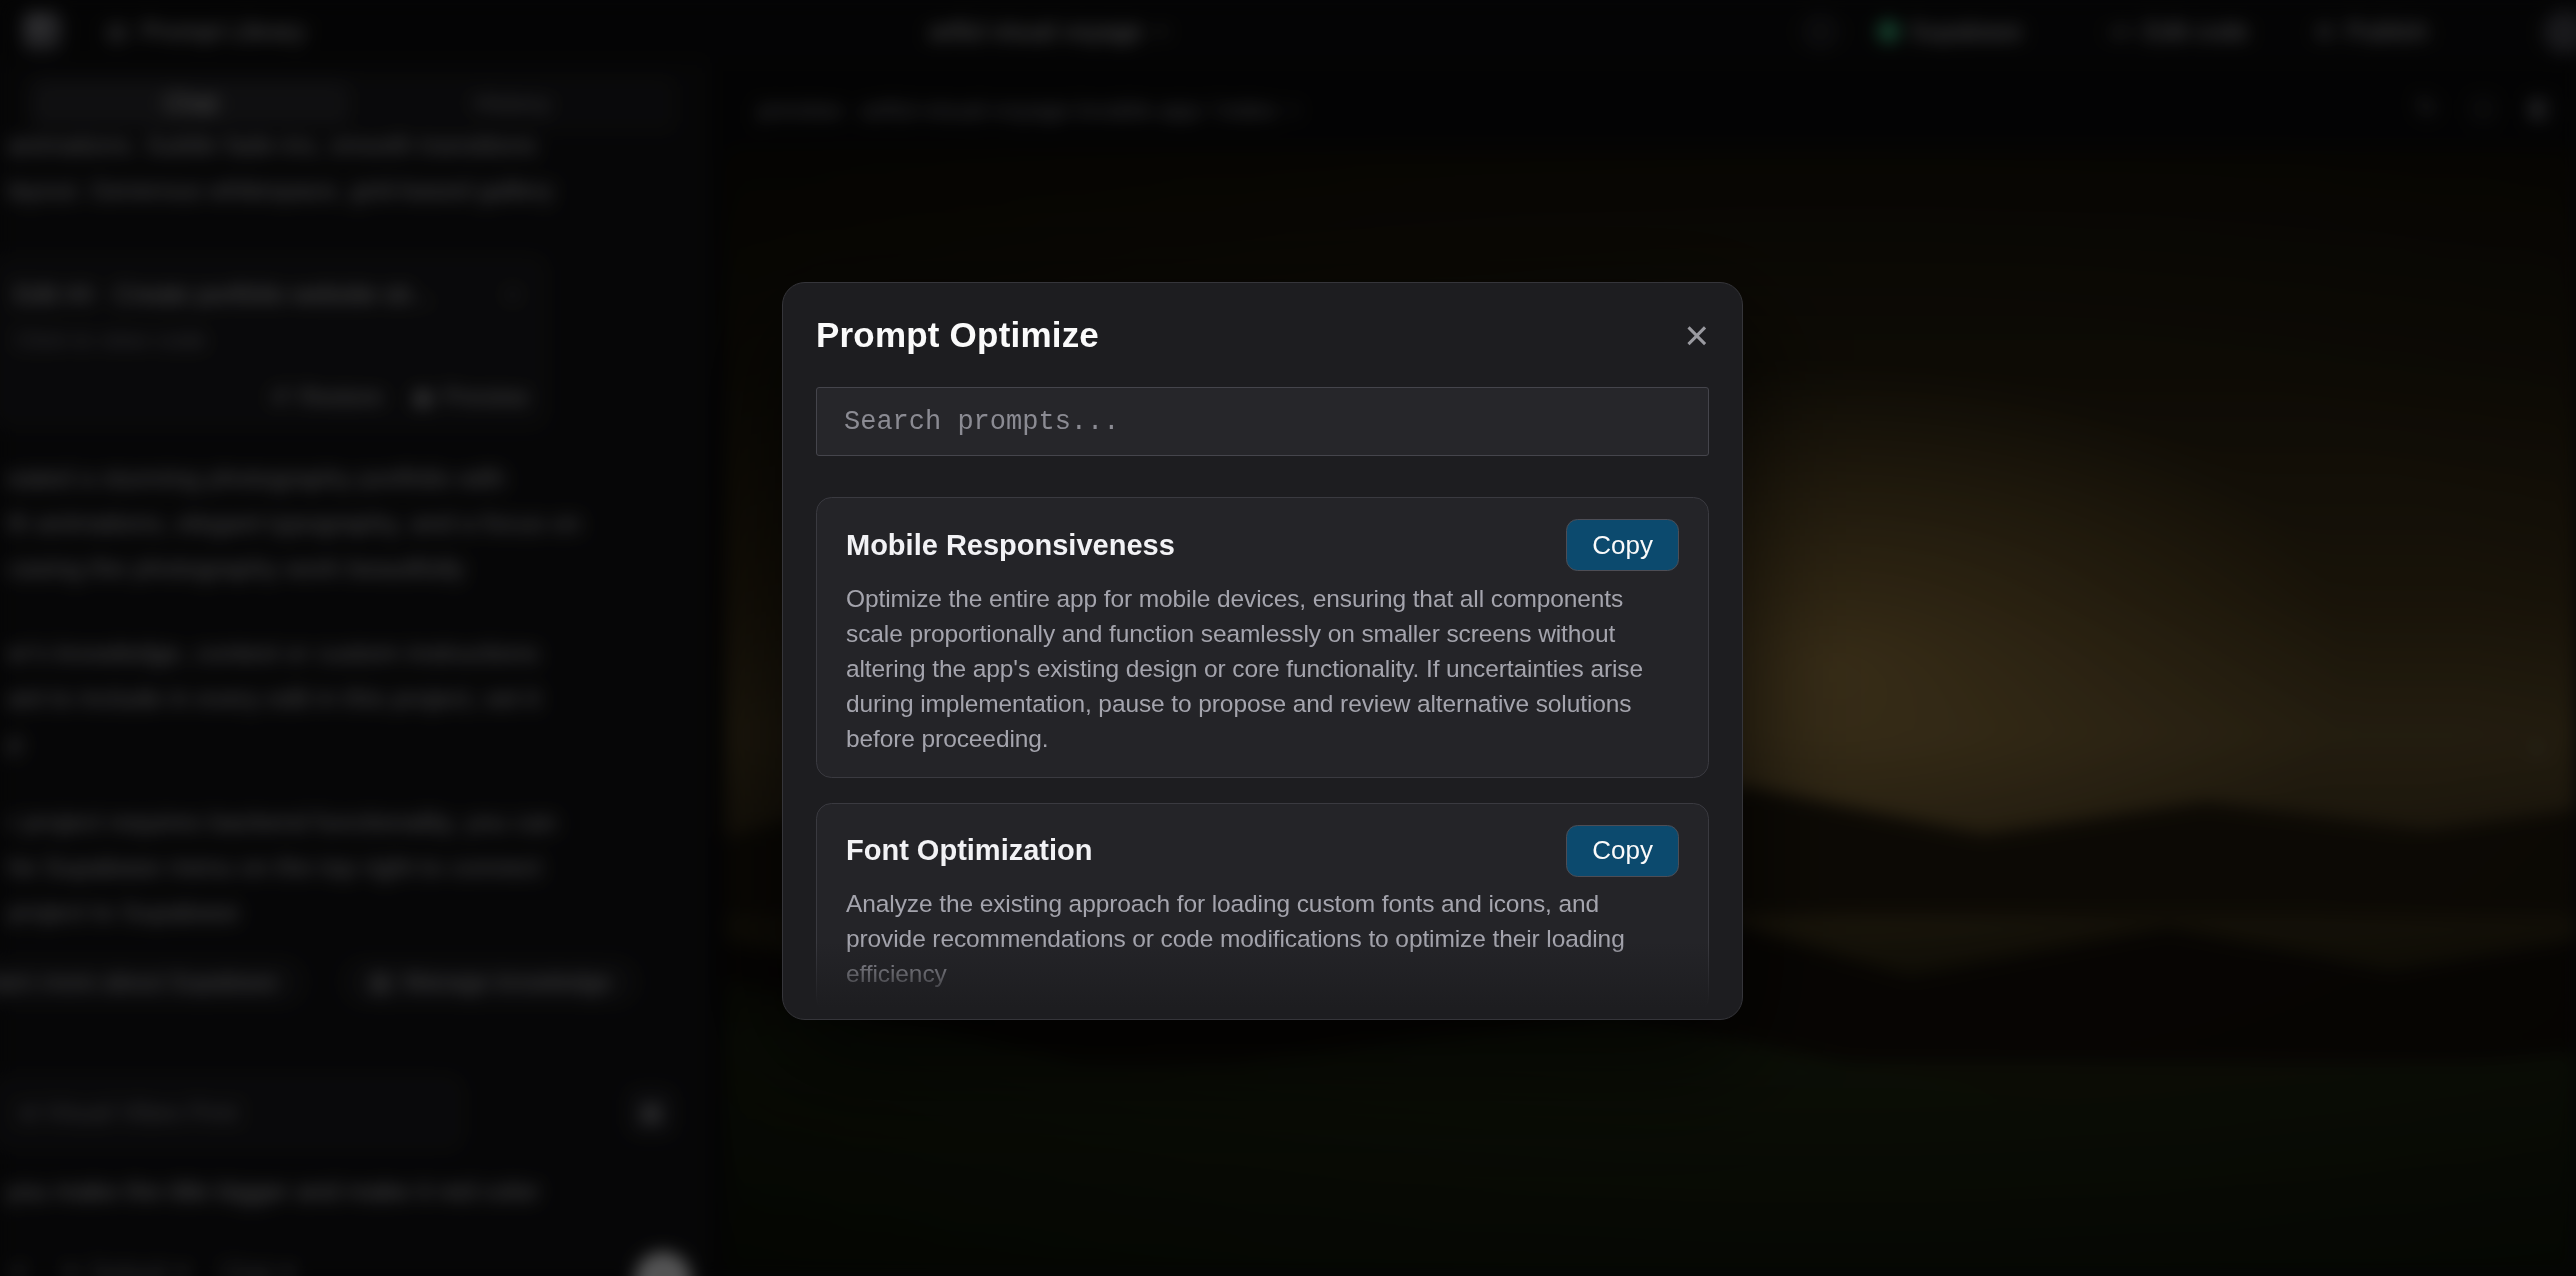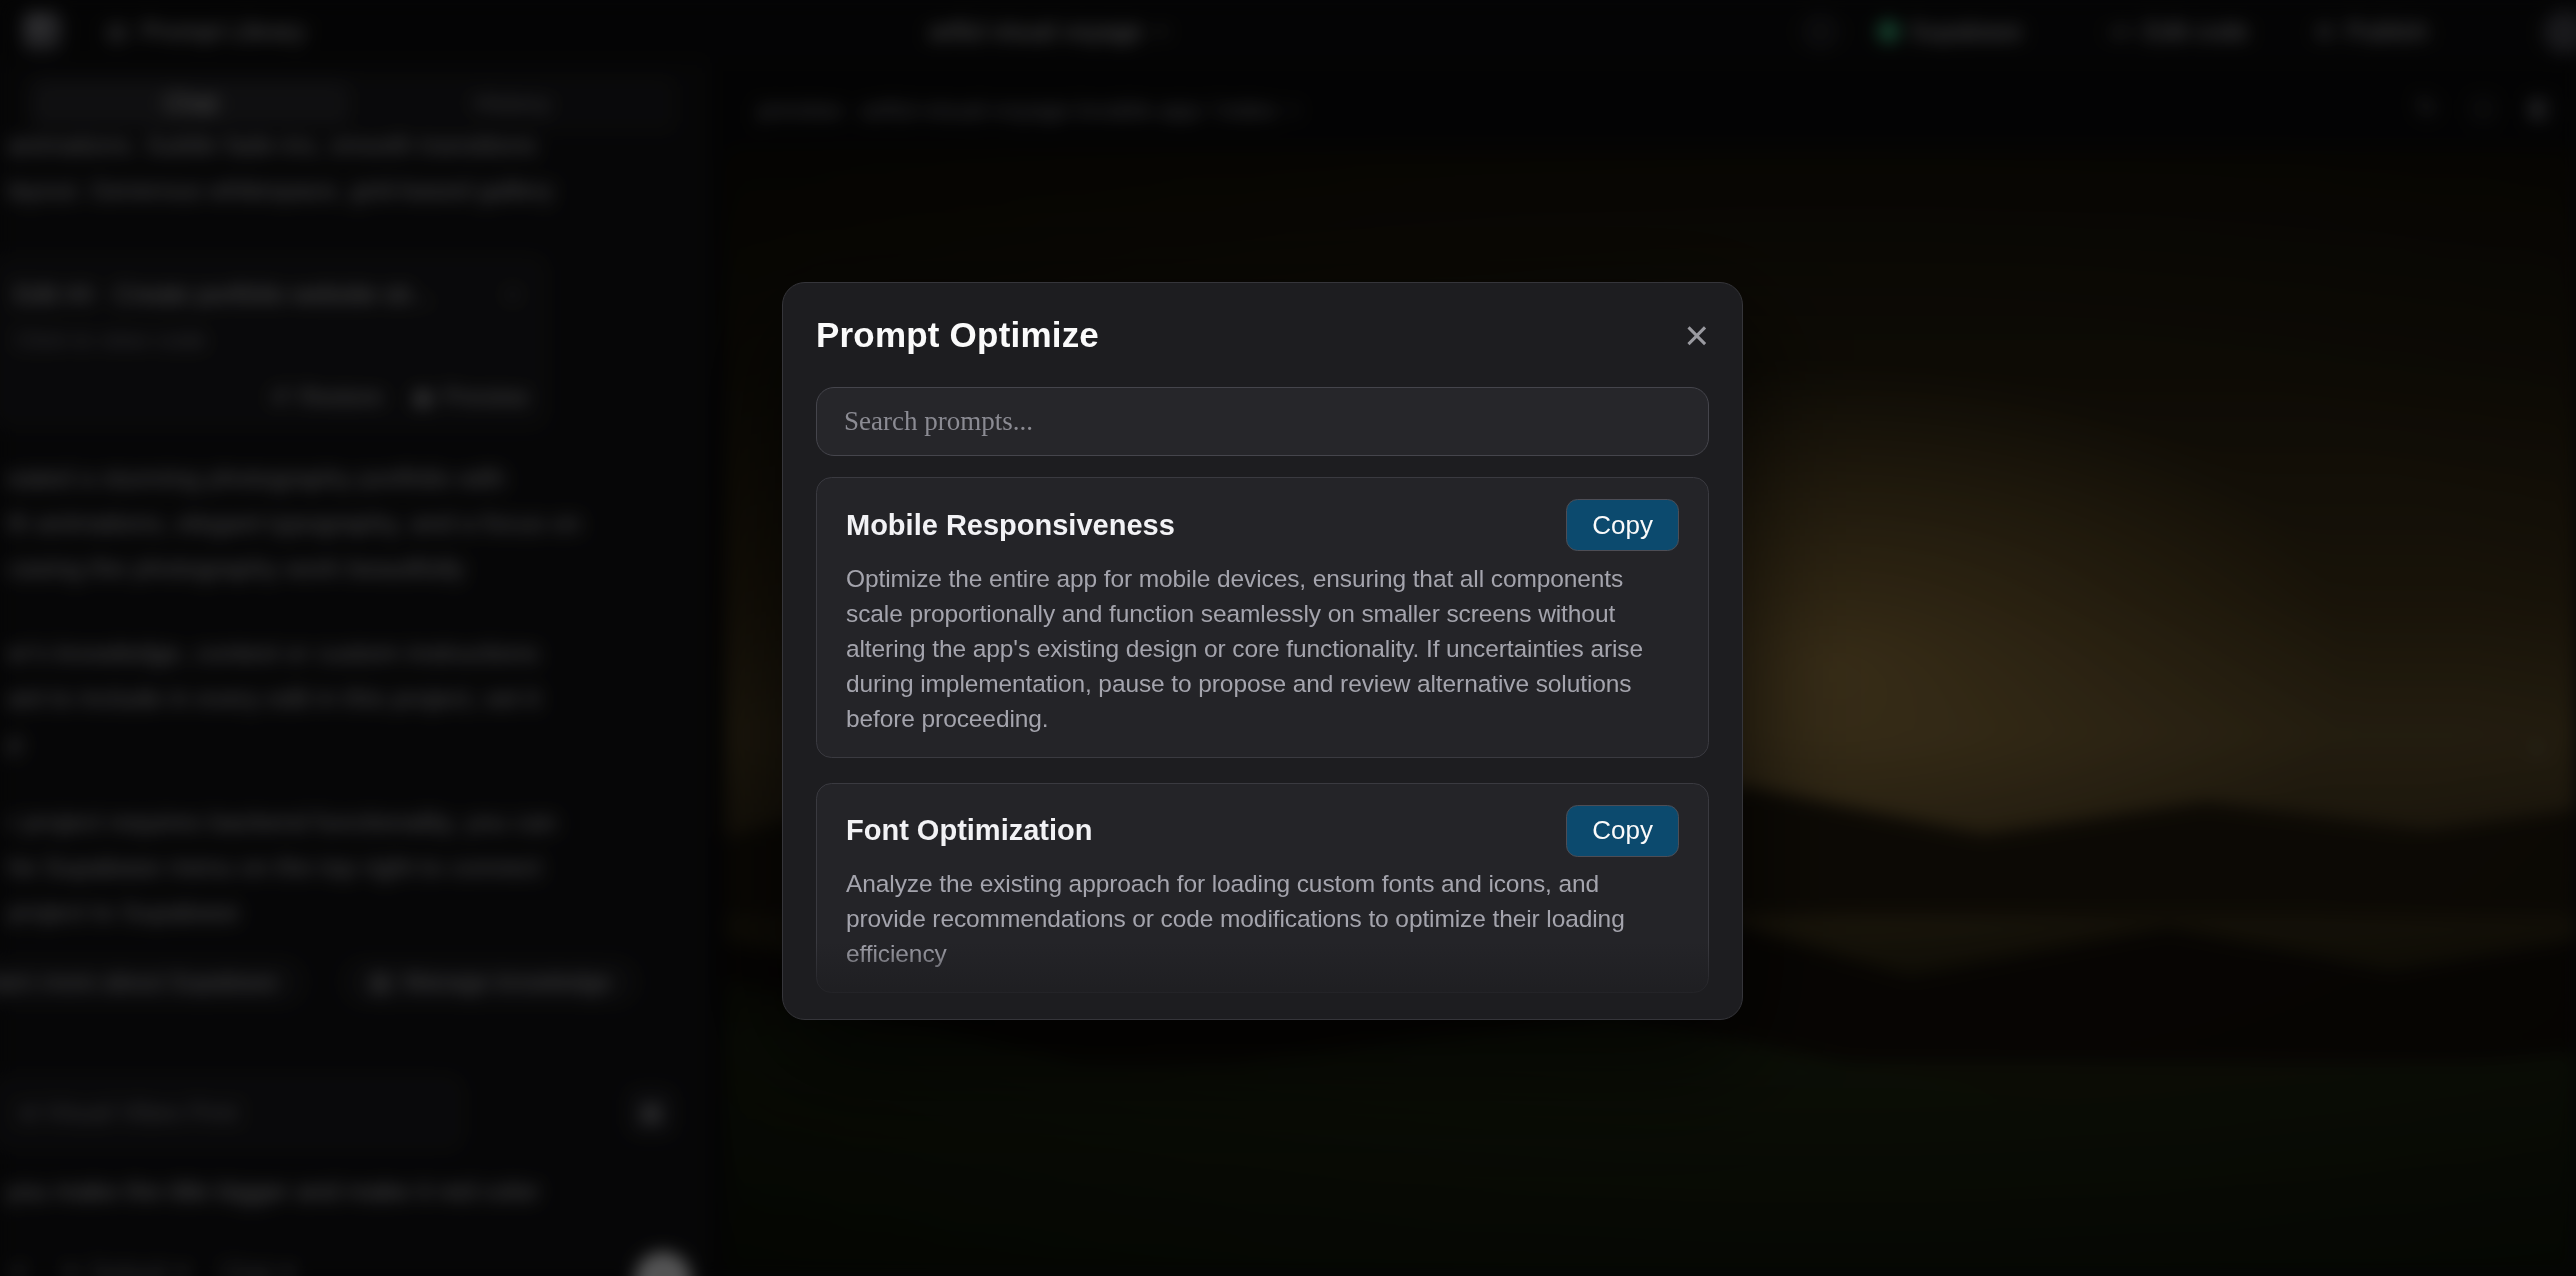--- a/index.html
+++ b/index.html
@@ -79,25 +79,25 @@
   .dim { position:absolute; inset:0; background:rgba(0,0,0,0.42); }
 
   
   .modal { position:absolute; left:782px; top:282px; width:961px; height:738px; background:#1d1d20;
            border:1px solid #35353a; border-radius:23px; box-shadow:0 39px 106px rgba(0,0,0,0.7);
            padding:29px 33px 0; display:flex; flex-direction:column; }
   .modal-head { display:flex; justify-content:space-between; align-items:center; height:46px; }
   .modal-title { font-size:35px; font-weight:600; color:#fafafa; letter-spacing:0.2px; }
   .close { background:none; border:none; color:#9a9aa0; font-size:42px; line-height:39px; cursor:pointer;
            font-family:"Liberation Sans", sans-serif; }
-  .search { margin-top:29px; height:69px; background:#26262a; border:1px solid #45454c; border-radius:18px;
+  .search { margin-top:29px; height:69px; background:#26262a; border:1px solid #45454c; border-radius:3px;
             font-size:27px; color:#fdba74; padding:0 27px; outline:none; width:100%;
-            font-family:Liberation Serif, serif; }
+            font-family:Liberation Mono, monospace; }
   .search::placeholder { color:#8b8b93; }
-  .plist { margin-top:21px; flex:1; overflow:hidden; position:relative; display:flex; flex-direction:column; gap:25px; }
+  .plist { margin-top:41px; flex:1; overflow:hidden; position:relative; display:flex; flex-direction:column; gap:25px; }
   .pcard { background:#242428; border:1px solid #3a3a40; border-radius:15.4px; padding:21px 29px; flex-shrink:0; }
   .pcard-head { display:flex; justify-content:space-between; align-items:center; }
   .pcard-title { font-size:29px; font-weight:600; color:#f2f2f5; }
   .copy { height:52px; padding:0 25px; background:#0c4a6e; border:1px solid #4d4d55; border-radius:11.6px;
           color:#fafafa; font-size:26px; cursor:pointer; font-family:"Liberation Sans", sans-serif; }
   .pcard-desc { margin-top:9.6px; font-size:24.5px; line-height:35px; color:#a4a4ad; letter-spacing:-0.1px; }
   .plist-fade { position:absolute; left:-3.9px; right:-3.9px; bottom:0; height:77px;
                 background:linear-gradient(180deg, rgba(29,29,32,0), #1d1d20 85%); pointer-events:none; }
 </style>
 </head>

